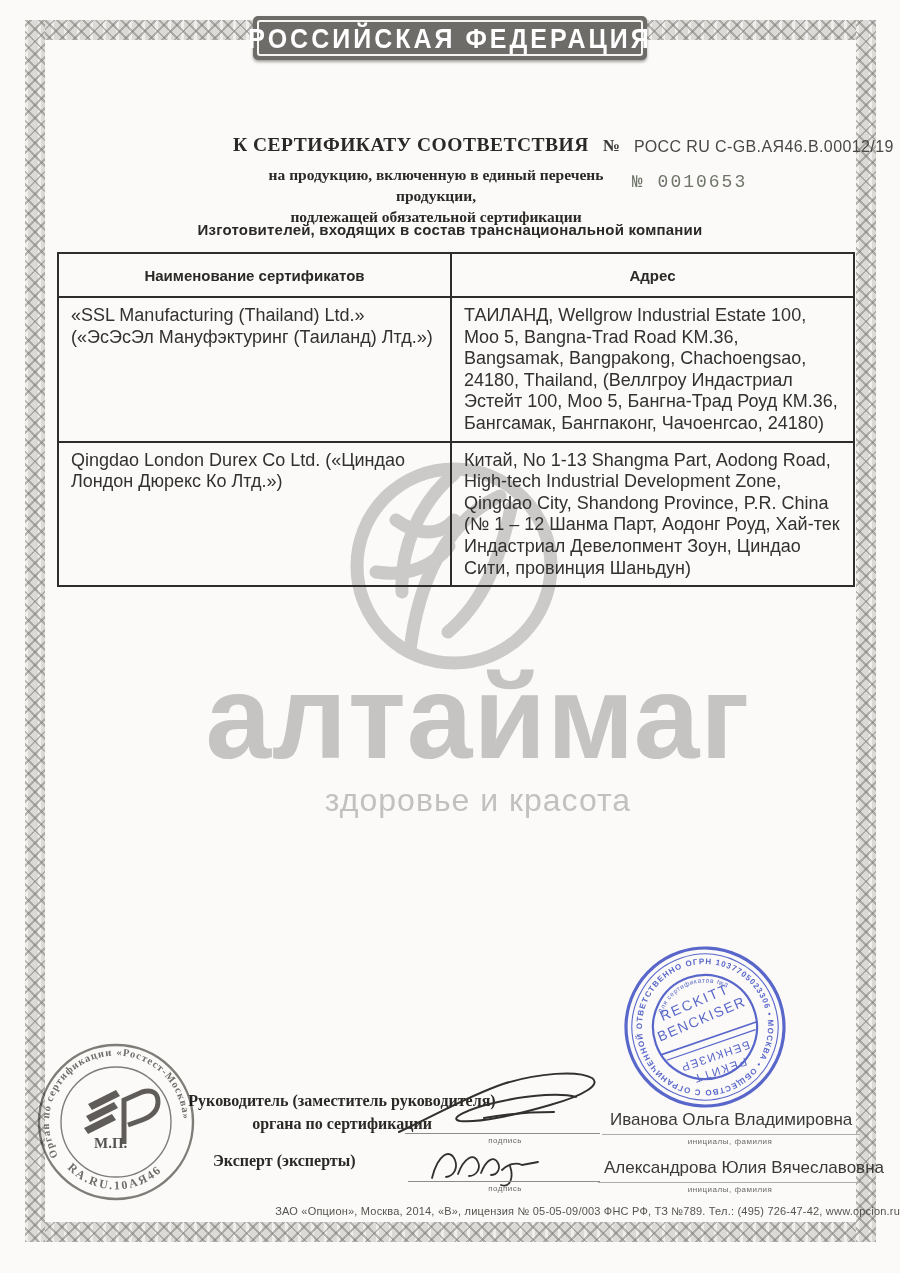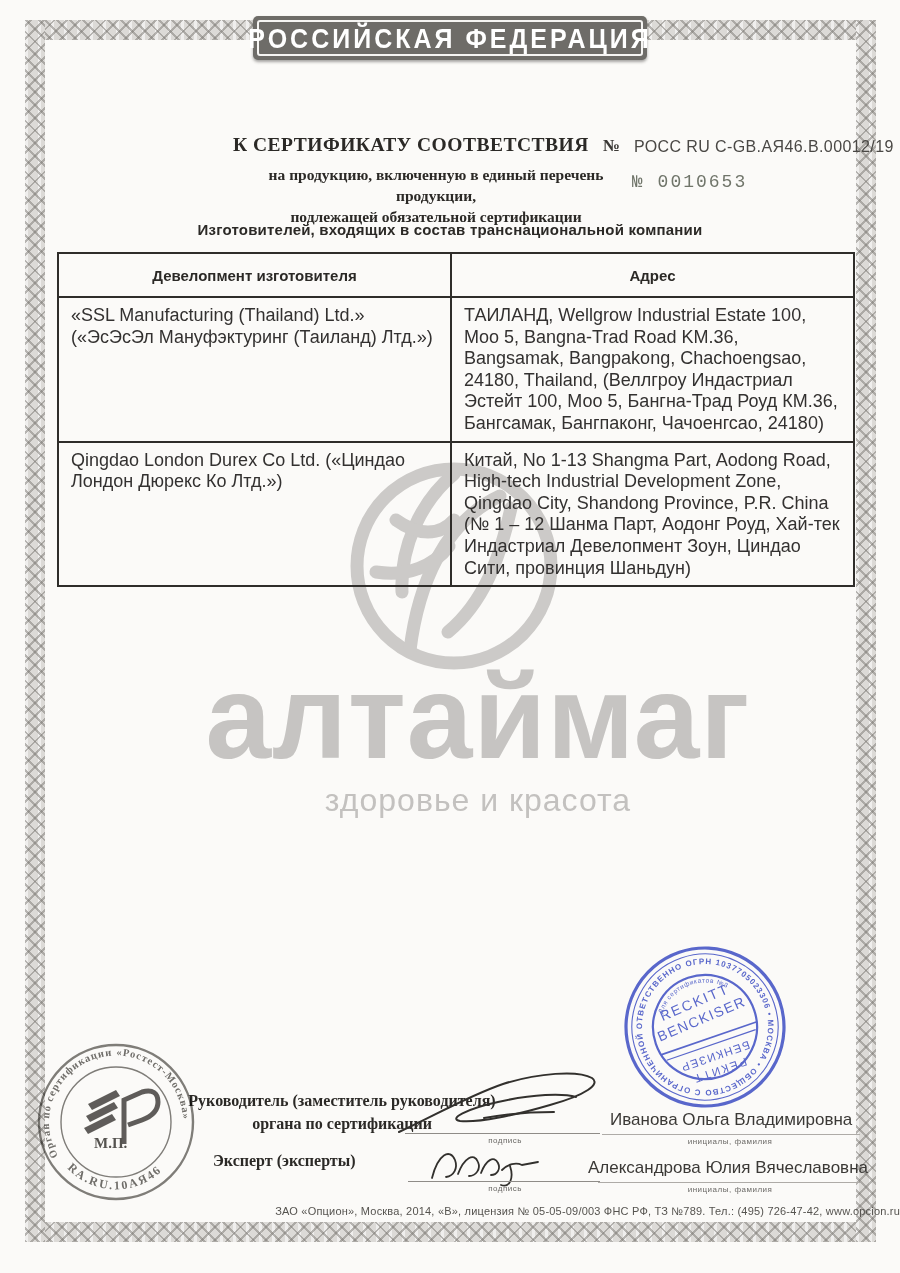--- a/index.html
+++ b/index.html
@@ -152,21 +152,21 @@
     <div>подлежащей обязательной сертификации</div>
   </div>
 
   <div class="blank-number">№ 0010653</div>
 
   <div class="section-caption">Изготовителей, входящих в состав транснациональной компании</div>
 
   <table class="makers-table">
     <thead>
       <tr>
-        <th class="col-name">Девелопмент изготовителя</th>
+        <th class="col-name">Наименование сертификатов</th>
         <th>Адрес</th>
       </tr>
     </thead>
     <tbody>
       <tr class="row-1">
         <td>«SSL Manufacturing (Thailand) Ltd.» («ЭсЭсЭл Мануфэктуринг (Таиланд) Лтд.»)</td>
         <td>ТАИЛАНД, Wellgrow Industrial Estate 100, Moo 5, Bangna-Trad Road KM.36, Bangsamak, Bangpakong, Chachoengsao, 24180, Thailand, (Веллгроу Индастриал Эстейт 100, Моо 5, Бангна-Трад Роуд КМ.36, Бангсамак, Бангпаконг, Чачоенгсао, 24180)</td>
       </tr>
       <tr class="row-2">
         <td>Qingdao London Durex Co Ltd. («Циндао Лондон Дюрекс Ко Лтд.»)</td>
@@ -212,21 +212,21 @@
       <path d="M82,26 C 86,38 82,48 73,45"></path>
     </g>
   </svg>
   <div class="sig-line" style="left:408px;top:1181px;width:192px;"></div>
   <div class="sig-caption" style="left:455px;top:1184px;width:100px;">подпись</div>
 
   <div class="fio" style="left:610px;top:1110px;">Иванова Ольга Владимировна</div>
   <div class="name-line" style="left:602px;top:1134px;width:258px;"></div>
   <div class="sig-caption" style="left:660px;top:1137px;width:140px;">инициалы, фамилия</div>
 
-  <div class="fio" style="left:588px;top:1158px;">Александрова Юлия Вячеславовна</div>
+  <div class="fio" style="left:604px;top:1158px;">Александрова Юлия Вячеславовна</div>
   <div class="name-line" style="left:598px;top:1182px;width:262px;"></div>
   <div class="sig-caption" style="left:660px;top:1185px;width:140px;">инициалы, фамилия</div>
 
   <svg class="stamp stamp-blue" width="170" height="170" viewBox="-85 -85 170 170">
     <defs>
       <path id="ringPath" d="M 0,-63 A 63,63 0 1 1 -0.1,-63" fill="none"></path>
       <path id="innerArc" d="M -44,10 A 45,45 0 1 1 44,10" fill="none"></path>
     </defs>
     <g stroke="#3d4ec9" fill="none">
       <circle r="79" stroke-width="3.2"></circle>

